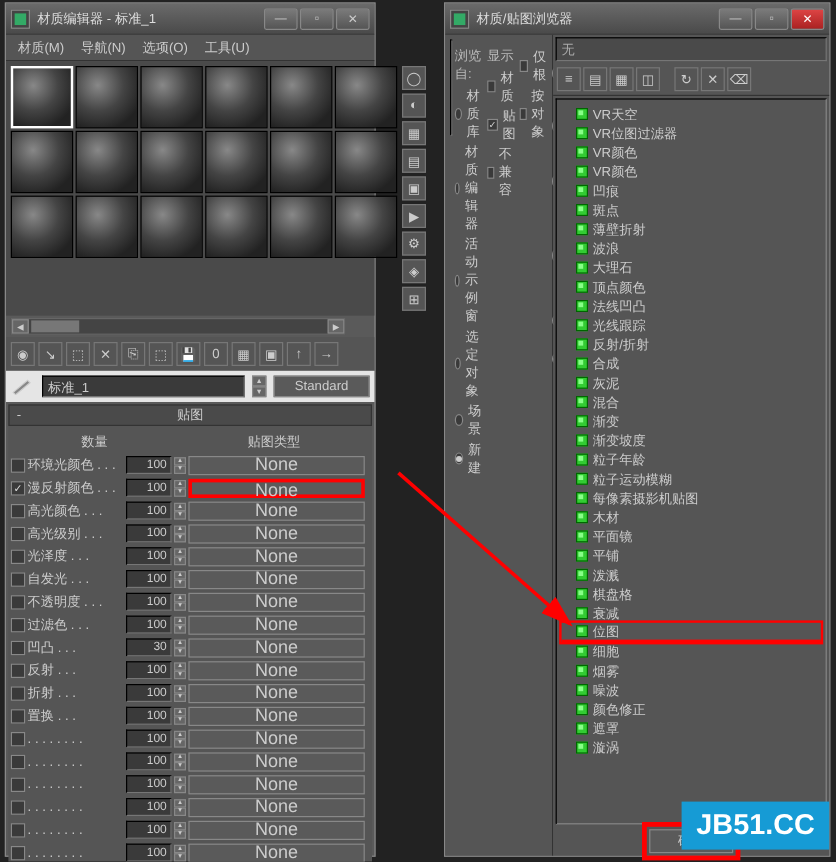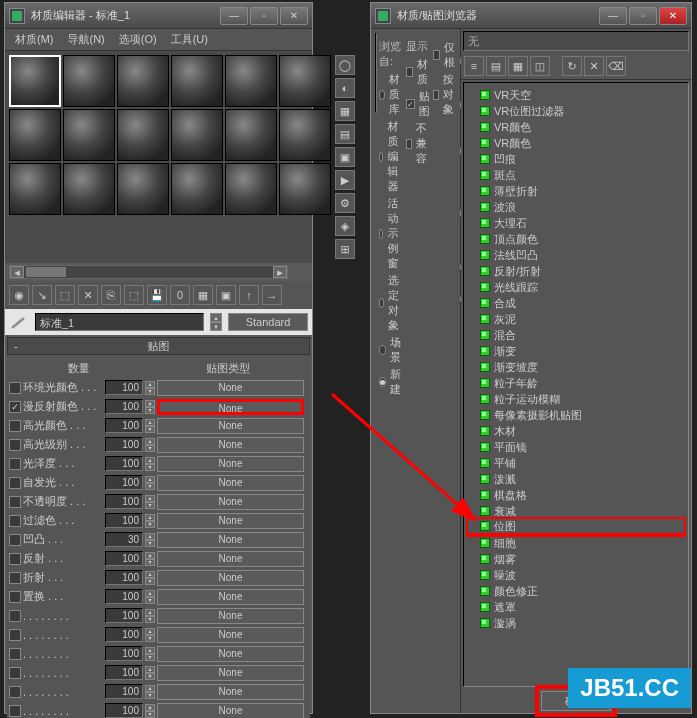--- a/index.html
+++ b/index.html
@@ -36,21 +36,21 @@
 .maphdr{display:flex;padding:2px 0}
 .maphdr .c1{width:140px;text-align:center}
 .maphdr .c2{width:160px;text-align:center}
 .maprow{display:flex;align-items:center;height:19px;gap:2px}
 .chk{width:12px;height:12px;background:#3a3a3a;border:1px solid #888;display:flex;align-items:center;justify-content:center;font-size:9px}
 .chk.on::after{content:"✓";color:#ddd}
 .lbl{width:80px;white-space:nowrap;overflow:hidden}
 .spin{width:38px;height:15px;background:#3a3a3a;border:1px inset #222;text-align:right;padding:0 3px;line-height:13px;font-size:10px}
 .spinbtn{width:10px;display:flex;flex-direction:column}
 .spinbtn div{height:7px;background:#666;border:1px solid #888;font-size:6px;text-align:center;line-height:5px}
-.mapbtn{flex:1;height:16px;background:#5a5a5a;border:1px solid #888;text-align:center;line-height:14px;font-size:10px;margin-right:4px}
+.mapbtn{flex:1;height:16px;background:#5a5a5a;border:1px solid #888;text-align:center;line-height:14px;font-size:15px;margin-right:4px}
 .hilite{border:3px solid #f00!important}
 
 .browser .body{display:flex;height:calc(100% - 26px)}
 .bleft{width:90px;background:#555;border-right:1px solid #333;padding:4px;display:flex;flex-direction:row;gap:2px}
 .preview{width:80px;height:80px;background:#3a3a3a;border:1px inset #222}
 .grp{margin-top:6px}
 .grplbl{color:#bbb;margin-bottom:2px}
 .radio,.check{display:flex;align-items:center;gap:4px;padding:1px 0}
 .radio .r{width:10px;height:10px;border-radius:50%;border:1px solid #888;background:#3a3a3a;display:flex;align-items:center;justify-content:center}
 .radio.on .r::after{content:"";width:5px;height:5px;border-radius:50%;background:#ccc}
@@ -510,25 +510,25 @@
           <div class="titem">
             <div class="ticon"></div>
             <span>顶点颜色</span>
           </div>
           <div class="titem">
             <div class="ticon"></div>
             <span>法线凹凸</span>
           </div>
           <div class="titem">
             <div class="ticon"></div>
+            <span>光线跟踪</span>
+          </div>
+          <div class="titem">
+            <div class="ticon"></div>
             <span>反射/折射</span>
-          </div>
-          <div class="titem">
-            <div class="ticon"></div>
-            <span>光线跟踪</span>
           </div>
           <div class="titem">
             <div class="ticon"></div>
             <span>合成</span>
           </div>
           <div class="titem">
             <div class="ticon"></div>
             <span>灰泥</span>
           </div>
           <div class="titem">

